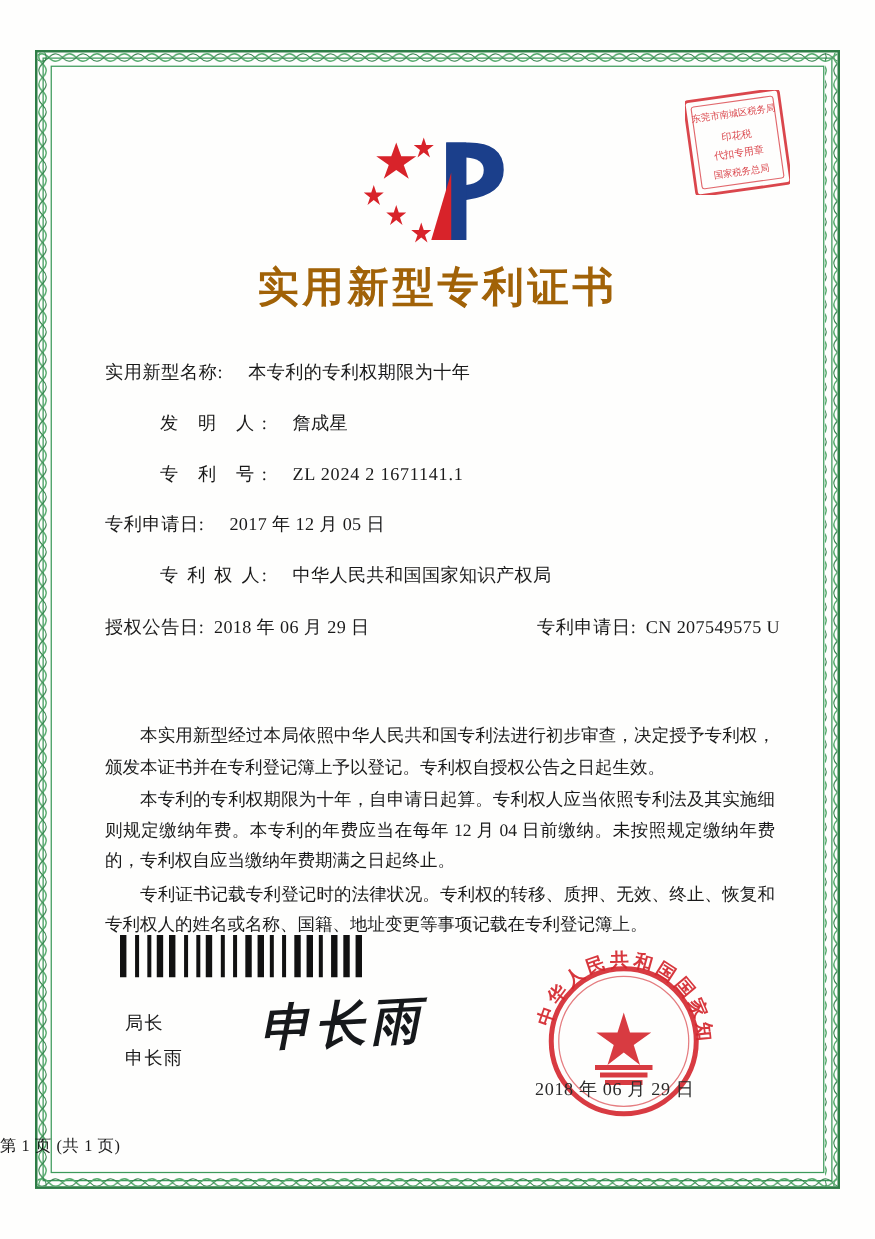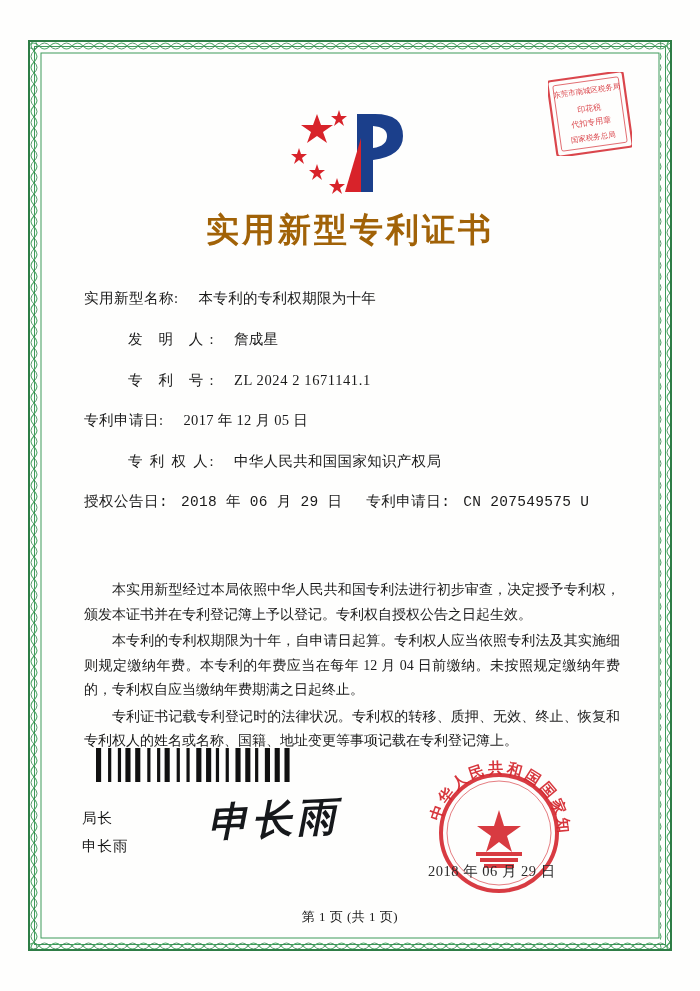--- a/index.html
+++ b/index.html
@@ -125,23 +125,22 @@
     font-family: "Liberation Serif", serif;
     letter-spacing: 0.6px;
   }
   .addr-line2 {
     margin-left: 98px;
     margin-top: 4px;
     letter-spacing: 0.3px;
   }
   .twocol {
     display: flex;
-    justify-content: flex-start;
+    justify-content: space-between;
     gap: 24px;
-    font-family: Liberation Mono, monospace;
   }
   .twocol .field-label { white-space: nowrap; }
 
   
   .body-text {
     position: absolute;
     left: 84px;
     top: 578px;
     width: 536px;
     font-size: 14px;
@@ -158,26 +157,25 @@
     position: absolute;
     left: 96px;
     top: 748px;
     width: 196px;
     height: 34px;
   }
 
   
   .sig-block {
     position: absolute;
-    left: 82px;
+    left: 100px;
     top: 806px;
     font-size: 14.5px;
     line-height: 1.9;
     letter-spacing: 1px;
-    font-family: Liberation Mono, monospace;
   }
   .sig-script {
     position: absolute;
     left: 208px;
     top: 792px;
     font-family: "DejaVu Serif", serif;
     font-size: 40px;
     font-style: italic;
     font-weight: bold;
     color: #16181b;
@@ -200,21 +198,21 @@
     font-size: 14.5px;
     color: #2b2b2b;
     letter-spacing: 0.5px;
   }
 
   
   .footer {
     position: absolute;
     left: 0; right: 0;
     top: 908px;
-    text-align: center;
+    text-align: left;
     font-size: 13px;
     letter-spacing: 0.5px;
   }
 </style>
 </head>
 <body>
 
 <div class="page">
 
   <div class="border-outer"></div>

